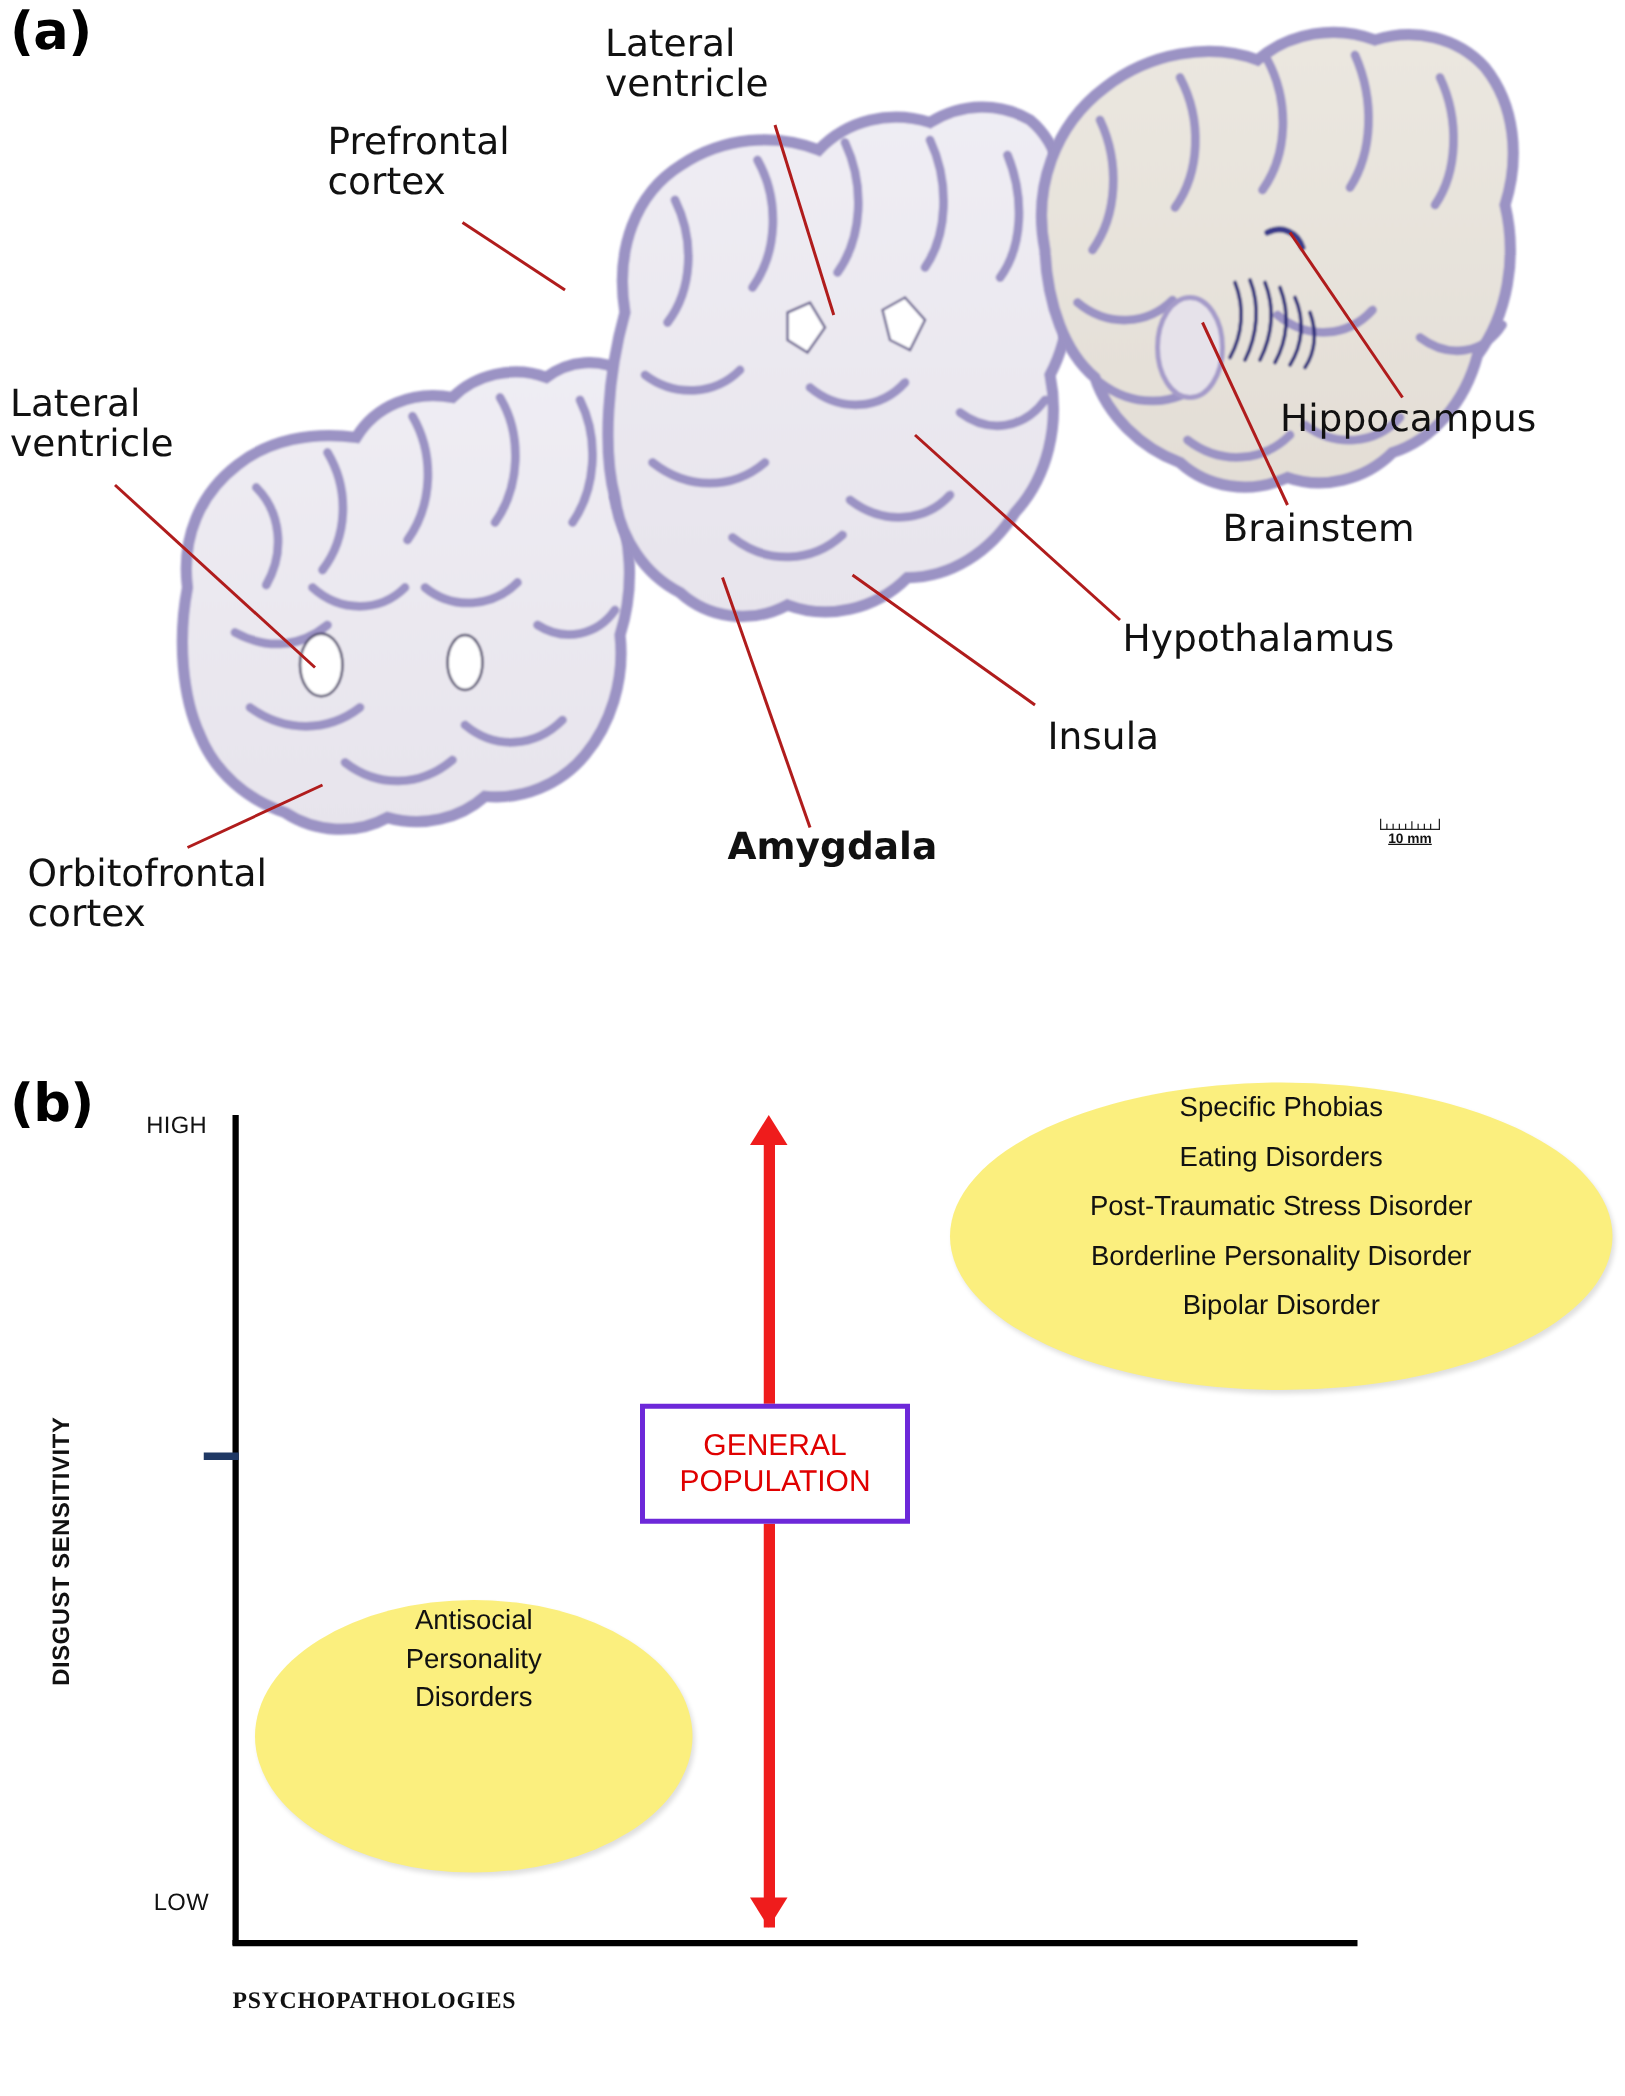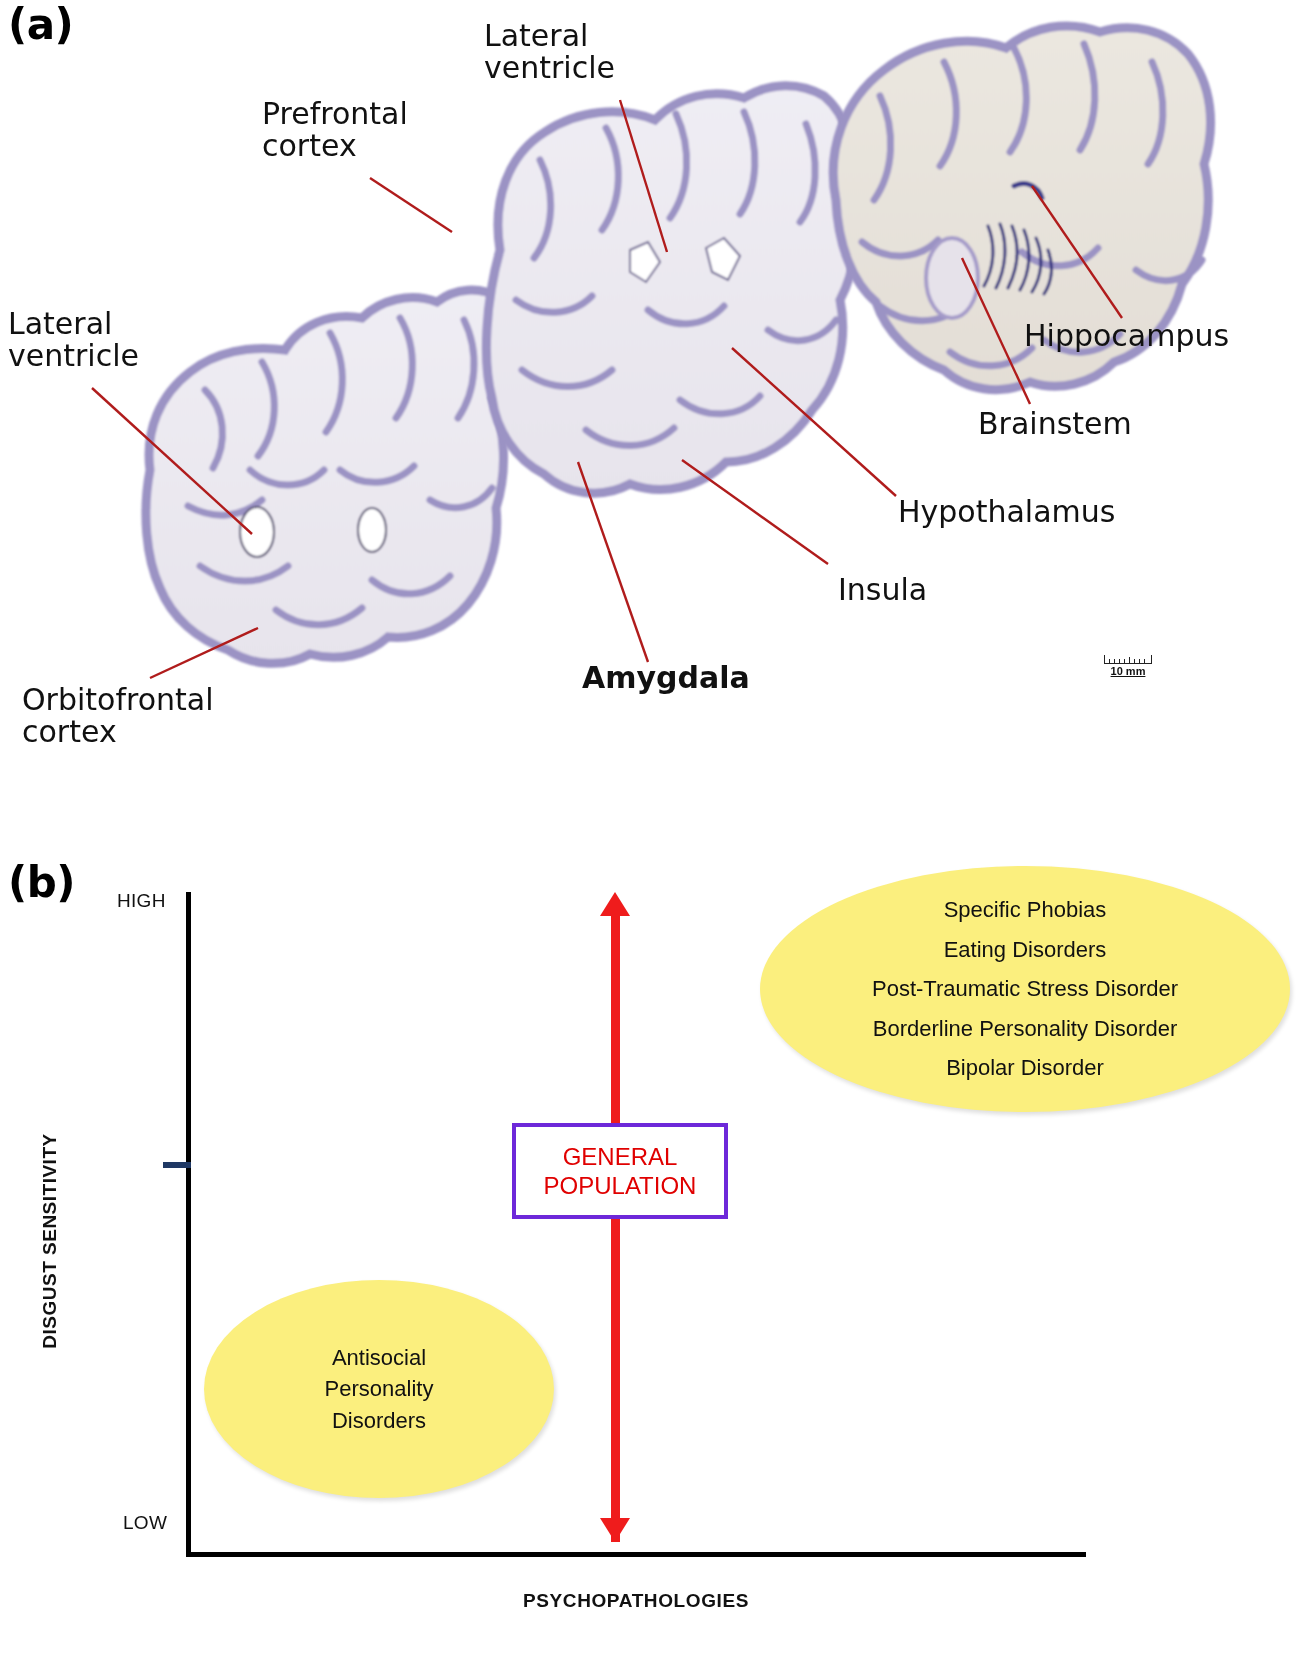--- a/index.html
+++ b/index.html
@@ -140,22 +140,21 @@
     font-size: 19px;
     letter-spacing: 0.5px;
     transform: rotate(-90deg);
     color: #111;
   }
   #x-axis-title {
     position: absolute;
     left: 186px;
     top: 760px;
     width: 900px;
-    text-align: center;
-    font-family: Liberation Sans, sans-serif;
+    font-family: Liberation Serif, serif;
     font-weight: bold;
     font-size: 19px;
     letter-spacing: 0.6px;
     color: #111;
   }
 
   
   #arrow-shaft {
     position: absolute;
     left: 611px;
@@ -202,21 +201,20 @@
     text-align: center;
     white-space: pre-line;
   }
 
   
   .ellipse {
     position: absolute;
     background: #fbef7e;
     border-radius: 50%;
     display: flex;
-    align-items: center;
     justify-content: center;
     box-shadow: 2px 3px 4px rgba(0,0,0,0.13);
     z-index: 2;
   }
   #ellipse-high {
     left: 760px;
     top: 36px;
     width: 530px;
     height: 246px;
   }

